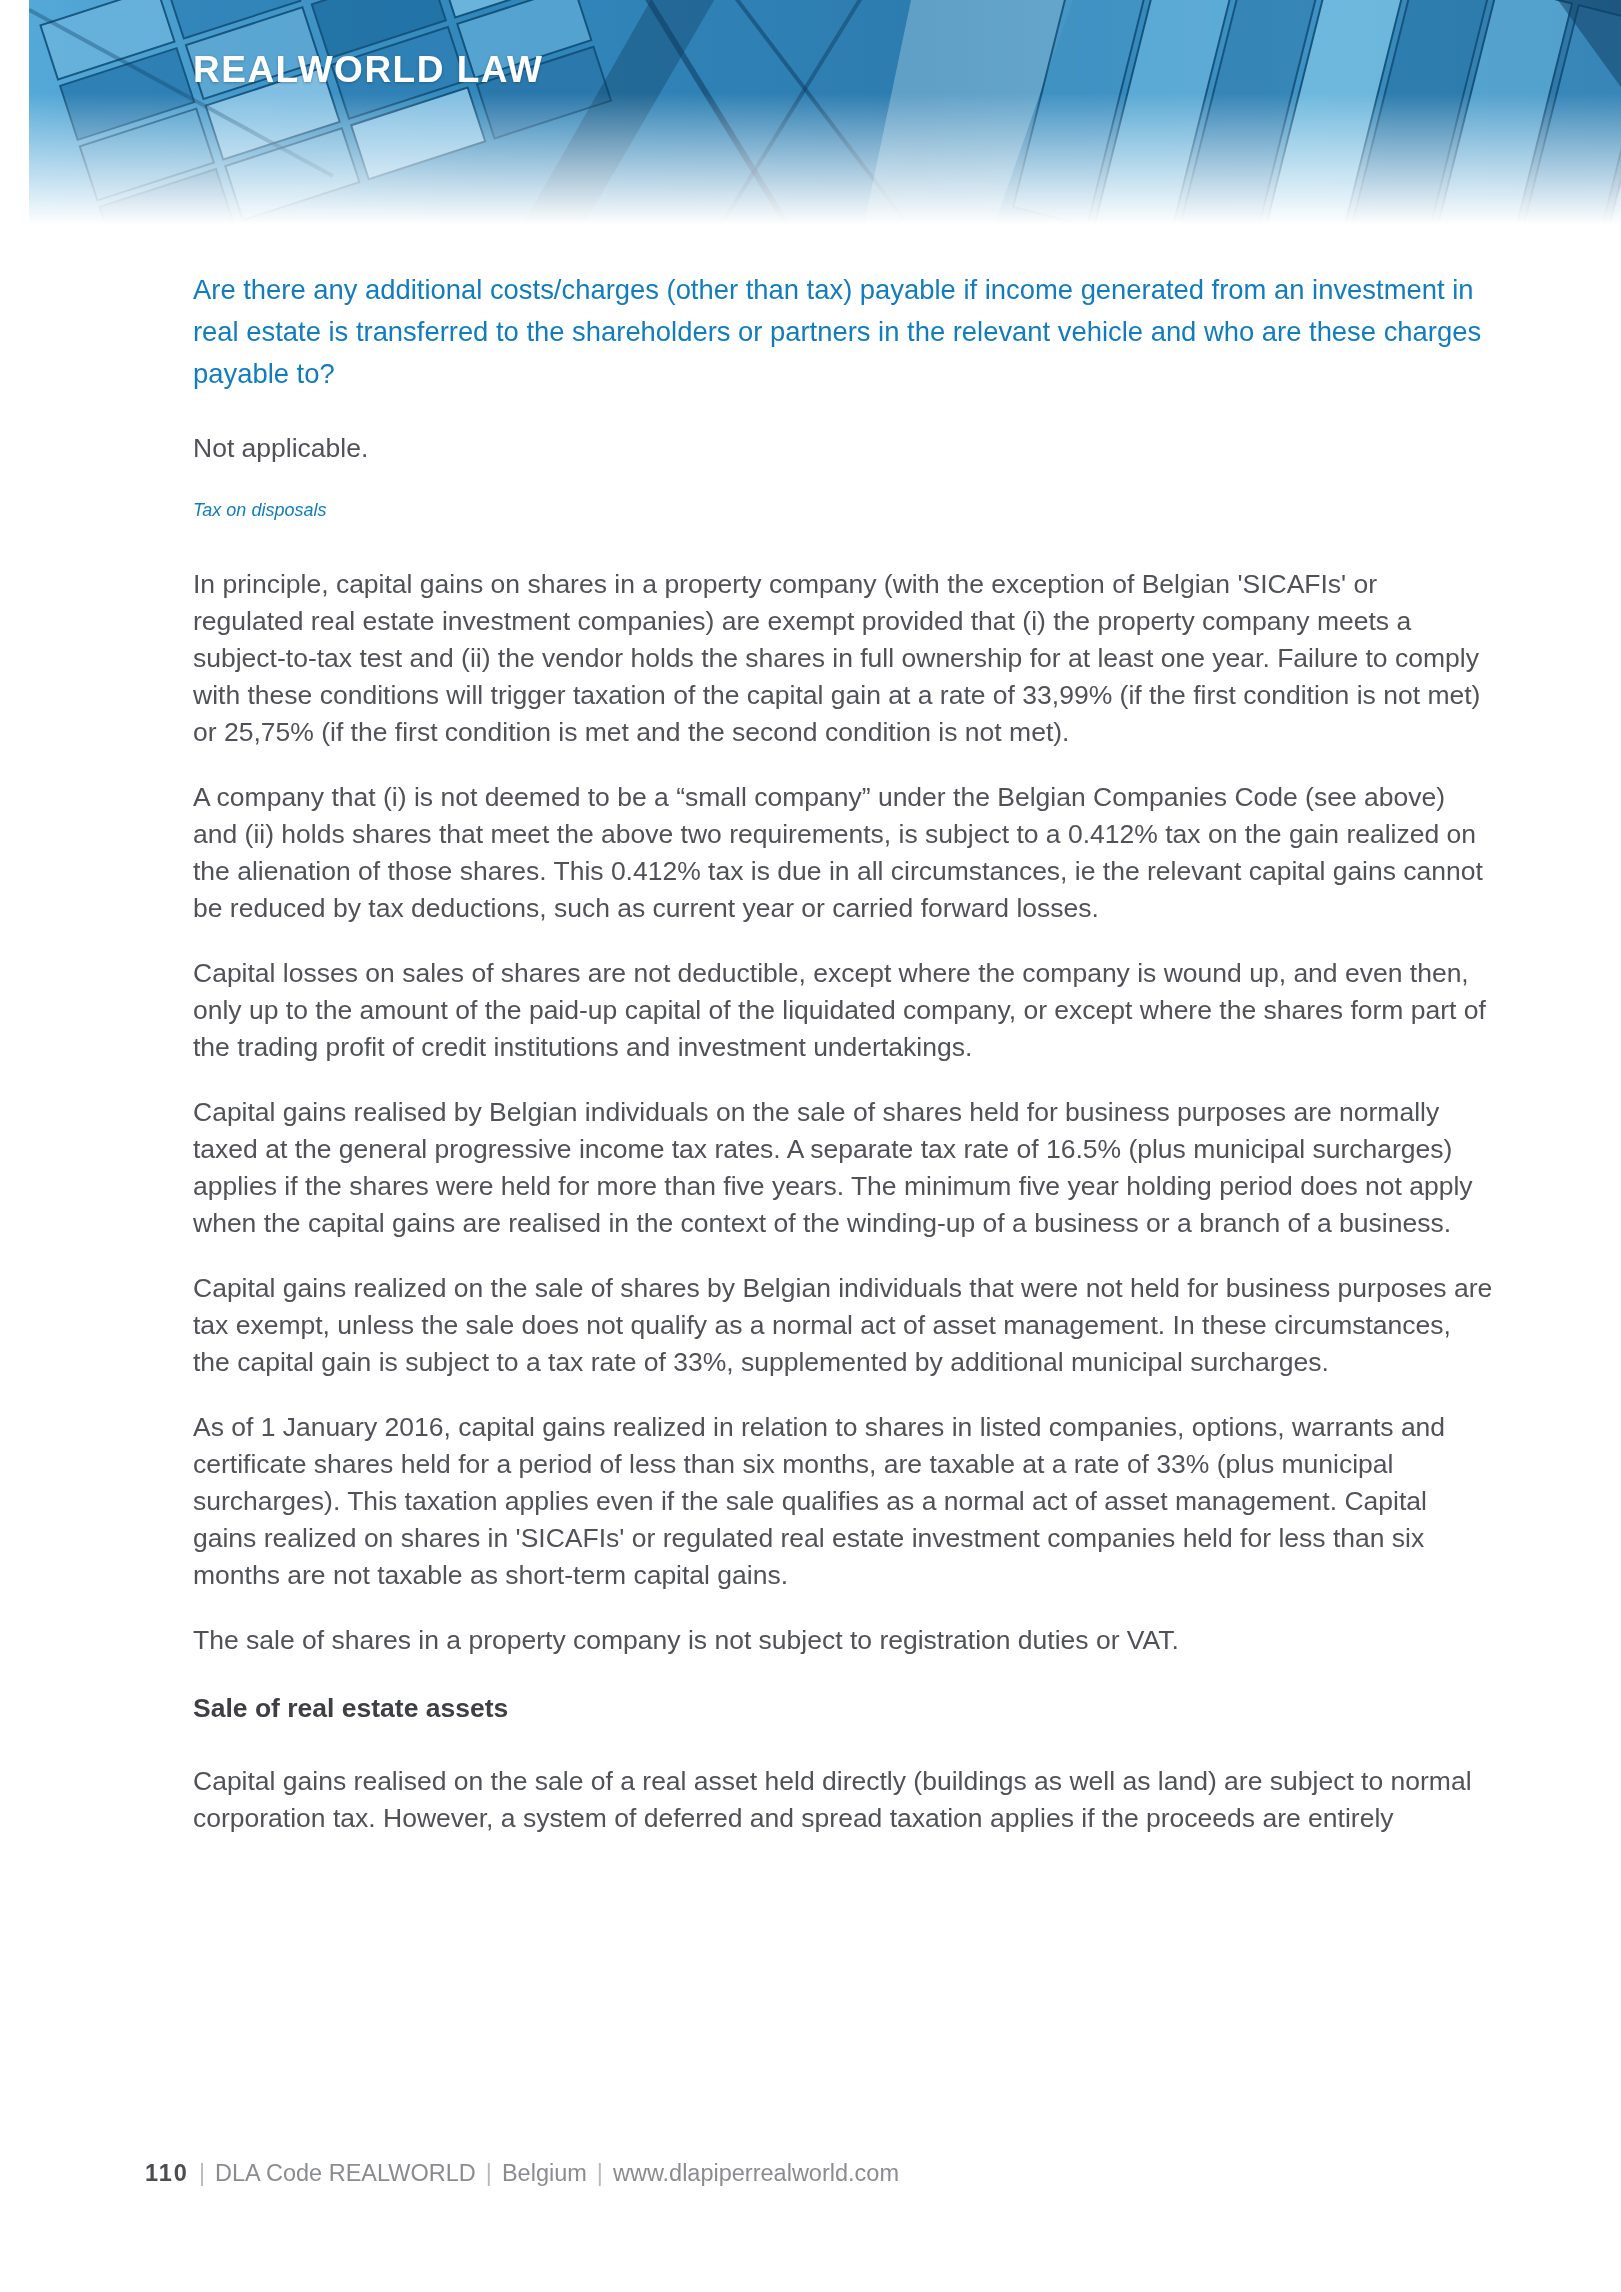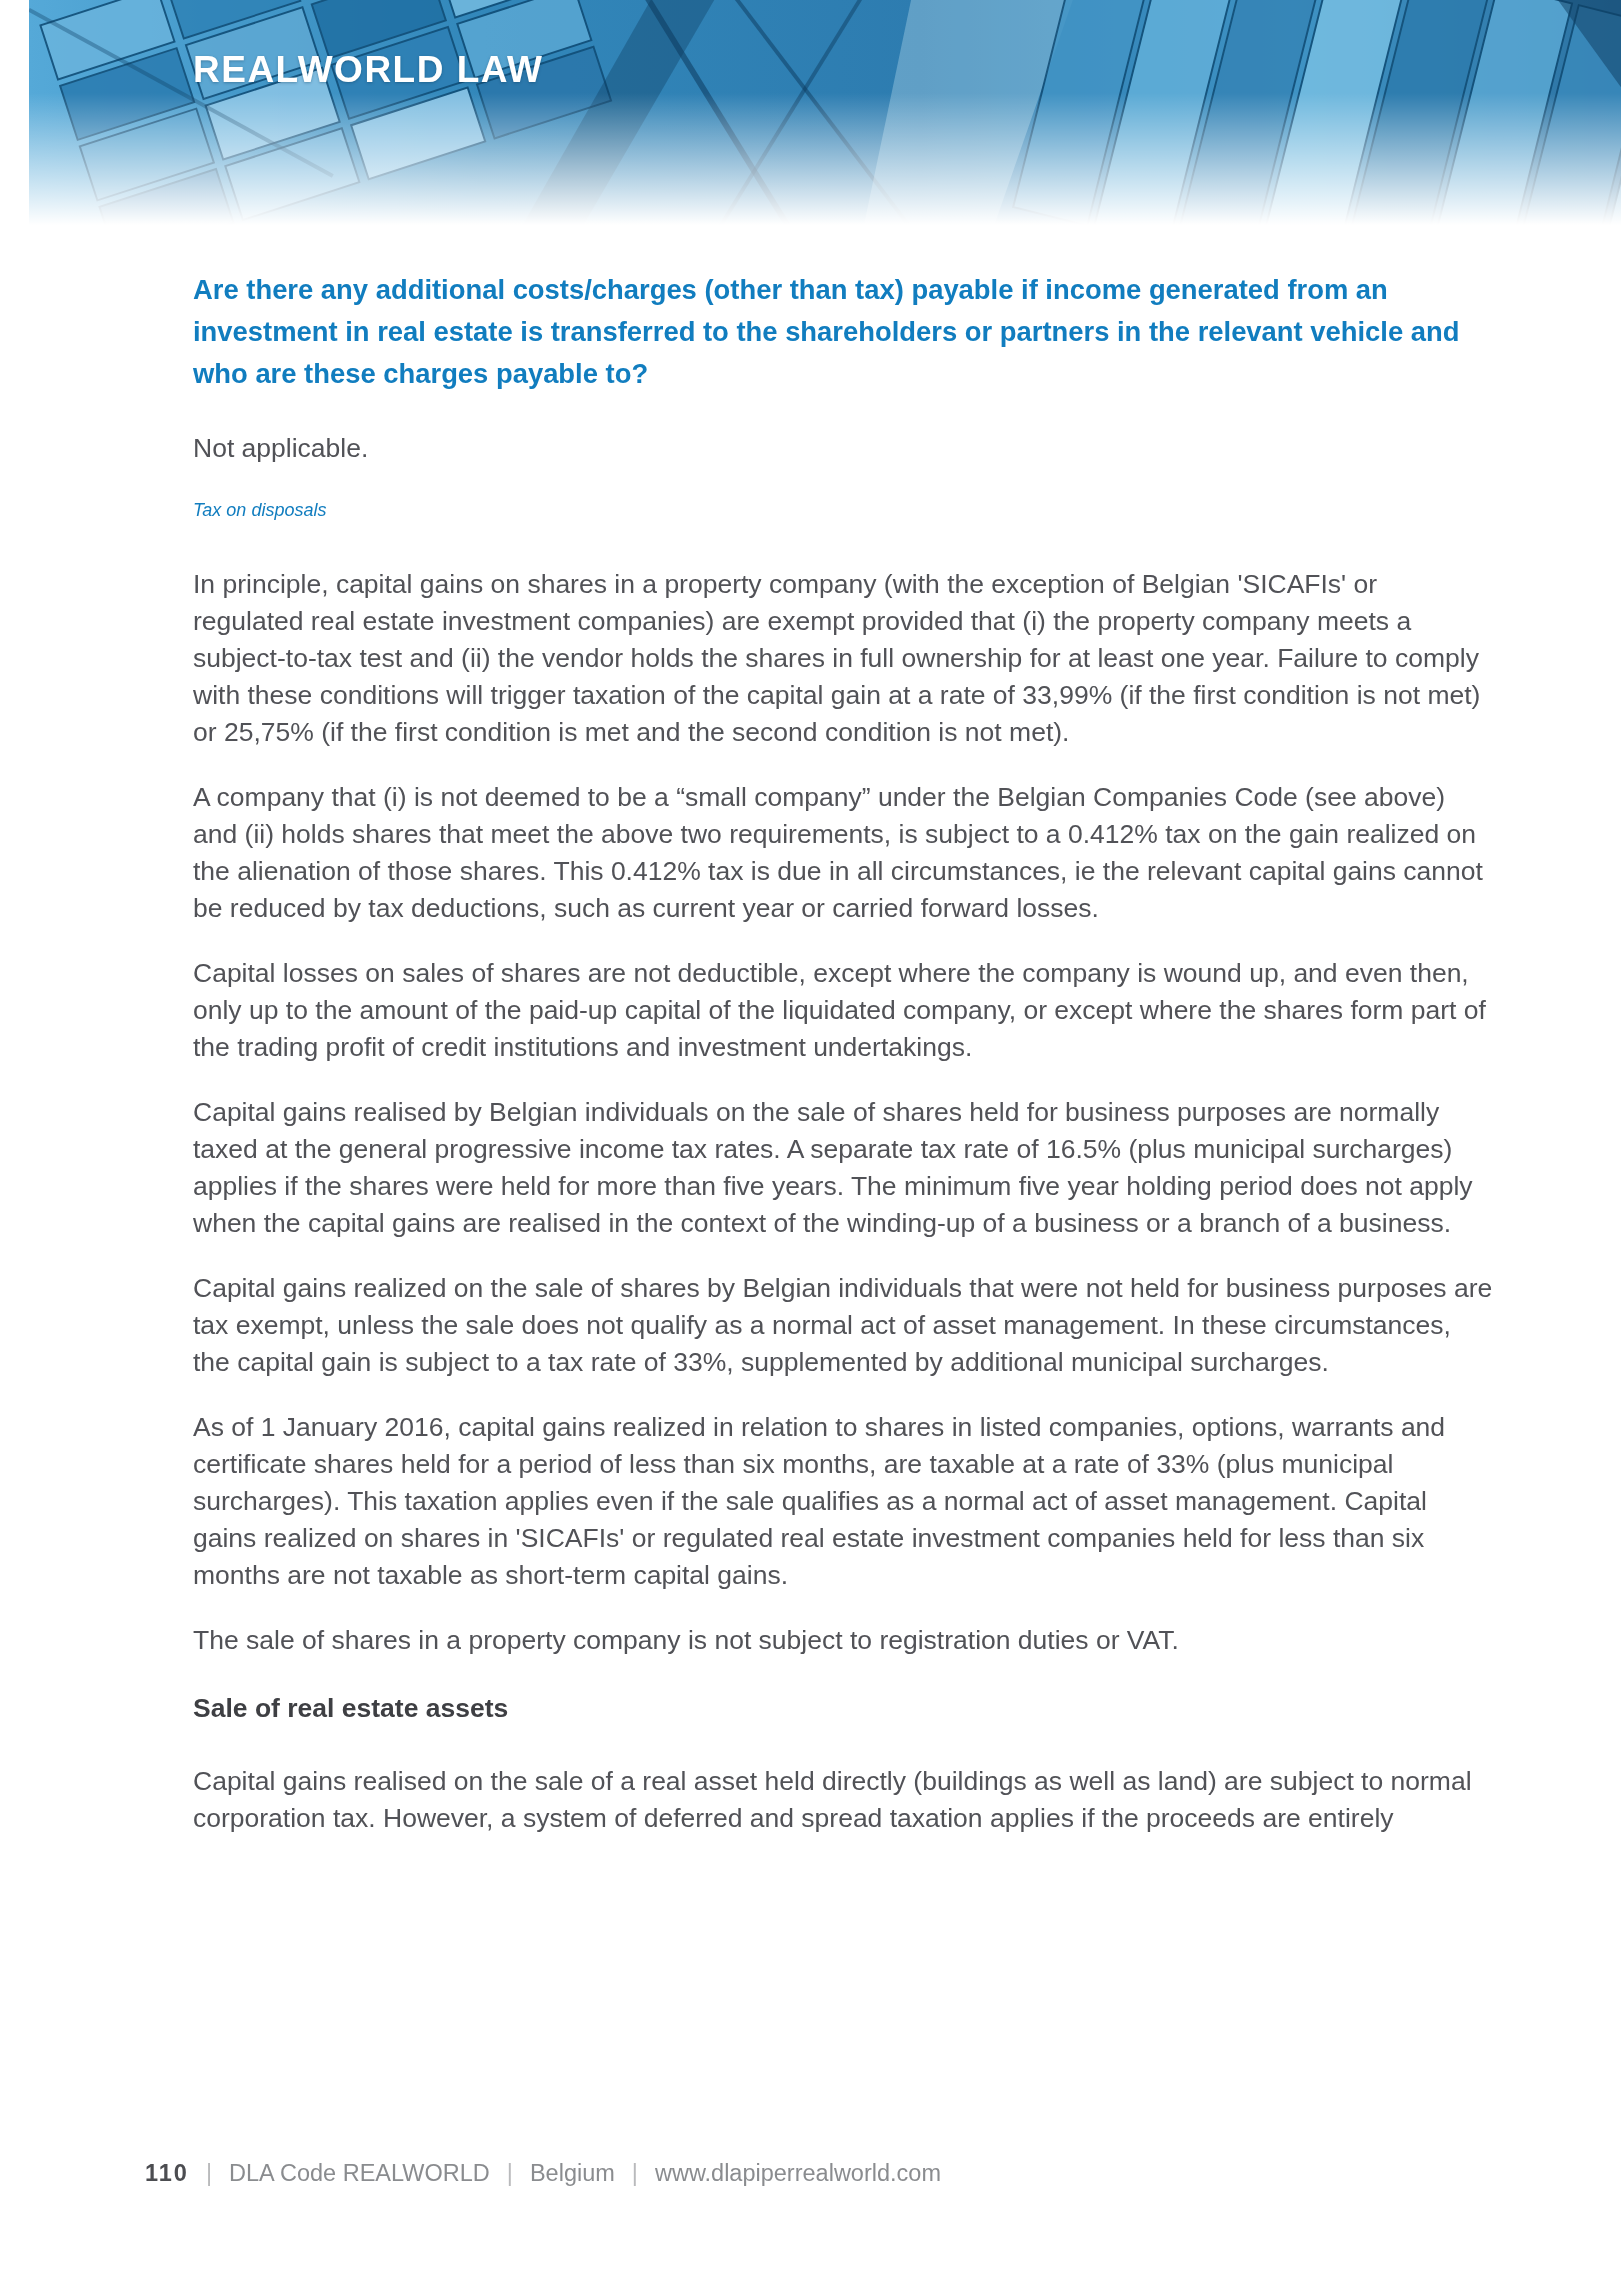--- a/index.html
+++ b/index.html
@@ -36,21 +36,21 @@
   
   .content {
     padding: 0 157px 0 164px;
     width: 1621px;
   }
   .question {
     margin-top: 44px;
     color: #117dbf;
     font-size: 27.4px;
     line-height: 42px;
-    font-weight: 700;
+    font-weight: 400;
   }
   .question.q2 { margin-top: 41px; }
   .section-italic {
     margin-top: 22px;
     color: #117dbf;
     font-size: 18px;
     line-height: 42px;
     font-weight: 400;
     font-style: italic;
   }
@@ -70,21 +70,21 @@
   }
   .content p.first-after-head { margin-top: 35px; }
 
   
   .footer {
     position: absolute;
     left: 145px;
     top: 2160px;
     display: flex;
     align-items: center;
-    gap: 17px;
+    gap: 10px;
     font-size: 23.5px;
     color: #8a8c8f;
   }
   .footer .pagenum { color: #4c4d51; font-weight: 700; letter-spacing: 2px; }
   .footer .sep { color: #b9babc; font-weight: 300; }
 </style>
 </head>
 <body>
 
 <div class="page">

